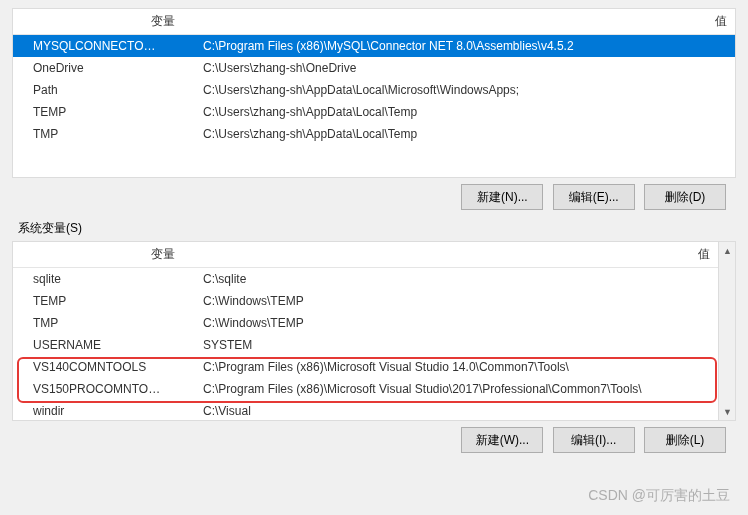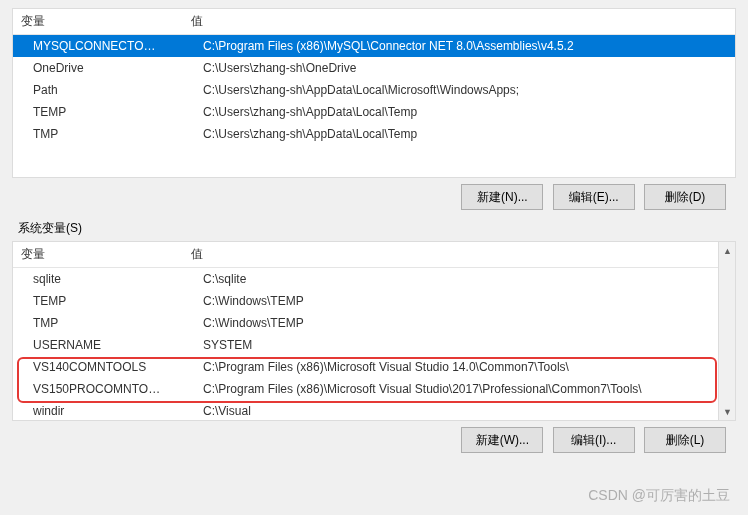--- a/index.html
+++ b/index.html
@@ -20,21 +20,21 @@
     position: relative;
   }
   .top-panel {
     height: 170px;
   }
   .list {
     width: 100%;
     border-collapse: collapse;
   }
   .list th {
-    text-align: left;
+    text-align: right;
     font-weight: normal;
     padding: 4px 8px;
     border-bottom: 1px solid #e5e5e5;
     background: #fff;
     color: #333;
   }
   .list td {
     padding: 4px 20px;
     color: #333;
     white-space: nowrap;

